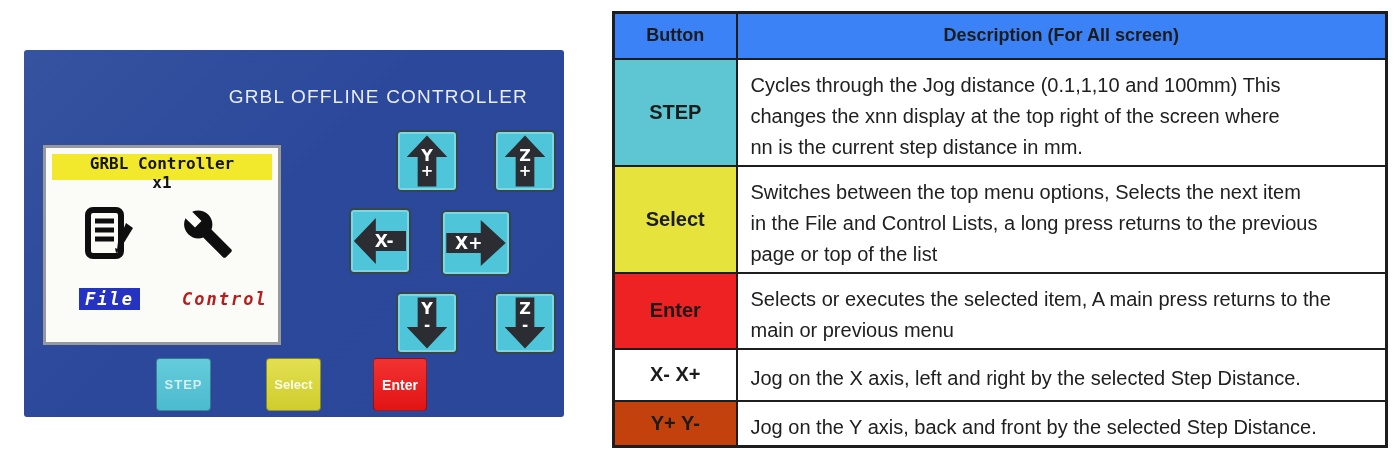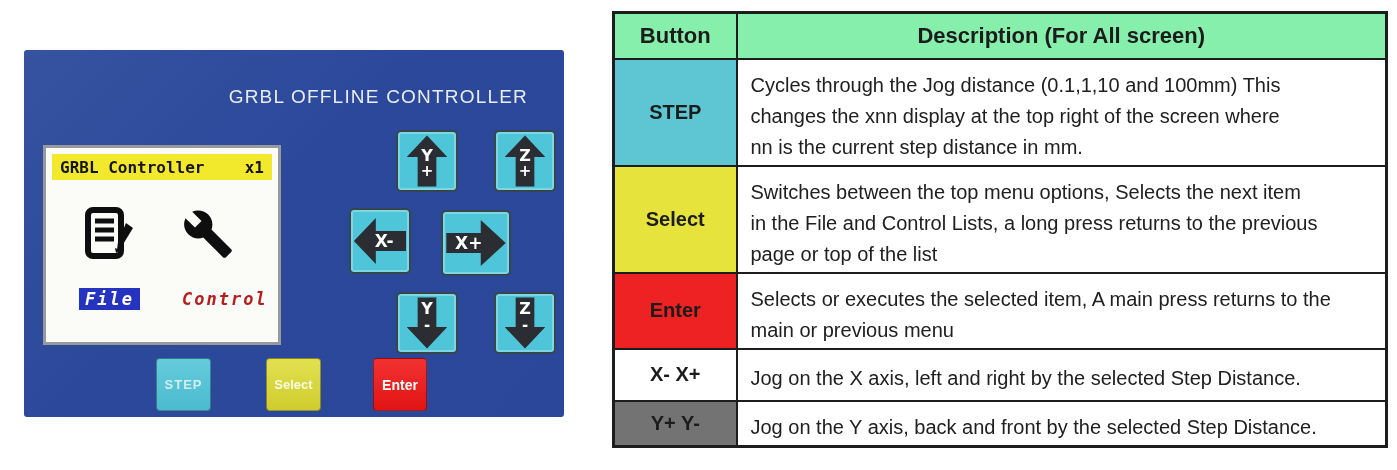--- a/index.html
+++ b/index.html
@@ -12,21 +12,21 @@
     border-radius:3px;}
   .device-title{position:absolute;top:36px;right:36px;color:#e9edf9;
     font-size:19px;letter-spacing:1.2px;white-space:nowrap;}
 
   
   .screen{position:absolute;left:19px;top:95px;width:238px;height:200px;
     box-sizing:border-box;background:#fbfbf7;border:3px solid #97999b;
     box-shadow:inset 0 0 0 2px #ececе6, inset 0 0 0 2px #ecece6;padding:6px;}
   .screen-titlebar{height:26px;background:#f3e92c;display:flex;
     justify-content:space-between;align-items:center;padding:0 8px;
-    font-family:"DejaVu Sans Mono",monospace;font-weight:bold;font-size:16px;color:#141414;}
+    font-family:"DejaVu Sans Mono",monospace;font-weight:bold;font-size:16px;color:#141414;flex-direction:column;}
   .screen-body{position:relative;height:150px;font-style:italic;}
   .icon-file{position:absolute;left:31px;top:26px;width:50px;height:58px;}
   .icon-wrench{position:absolute;left:130px;top:28px;width:52px;height:52px;}
   .menu-label{position:absolute;font-family:"DejaVu Sans Mono",monospace;
     font-weight:bold;font-size:17px;letter-spacing:2px;}
   .menu-label.selected{left:27px;top:108px;background:#2433c0;color:#ffffff;padding:1px 6px;}
   .menu-label.plain{left:130px;top:109px;color:#b91c1c;}
 
   
   .jog{position:absolute;background:#4ec5d8;border:2px solid #36474c;border-radius:5px;
@@ -66,21 +66,21 @@
   .abtn.enter {left:349px;top:308px;width:54px;background:linear-gradient(#f23232,#e21414);
                color:#ffffff;font-size:14px;}
 
   
   .spec-table{position:absolute;left:612px;top:11px;width:776px;
     border-collapse:collapse;table-layout:fixed;}
   .spec-table td,.spec-table th{border:2px solid #1d1d1d;box-sizing:border-box;
     vertical-align:middle;}
   .spec-table{border:3px solid #1d1d1d;}
   .col-btn{width:123px;}
-  th{font-size:22px;font-weight:bold;text-align:center;background:#86efac;}
+  th{font-size:18px;font-weight:bold;text-align:center;background:#3b82f6;}
   td.btn-cell{font-size:20px;font-weight:bold;text-align:center;}
   td.desc-cell{font-size:20px;line-height:31px;padding:10px 6px 2px 13px;
     white-space:pre-line;color:#202020;}
 </style>
 </head>
 <body>
 
 <div class="device-panel">
 
   <div class="device-title">GRBL OFFLINE CONTROLLER</div>
@@ -166,17 +166,17 @@
   <tr style="height:66px;">
     <td class="btn-cell" style="background-color: rgb(238, 34, 34);">Enter</td>
     <td class="desc-cell">Selects or executes the selected item, A main press returns to the
 main or previous menu</td>
   </tr>
   <tr style="height:52px;">
     <td class="btn-cell" style="background-color: rgb(255, 255, 255);">X- X+</td>
     <td class="desc-cell">Jog on the X axis, left and right by the selected Step Distance.</td>
   </tr>
   <tr style="height:46px;">
-    <td class="btn-cell" style="background-color: #737373;">Y+ Y-</td>
+    <td class="btn-cell" style="background-color: #c2410c;">Y+ Y-</td>
     <td class="desc-cell">Jog on the Y axis, back and front by the selected Step Distance.</td>
   </tr>
 </tbody>
   </table>
 
 </body></html>

